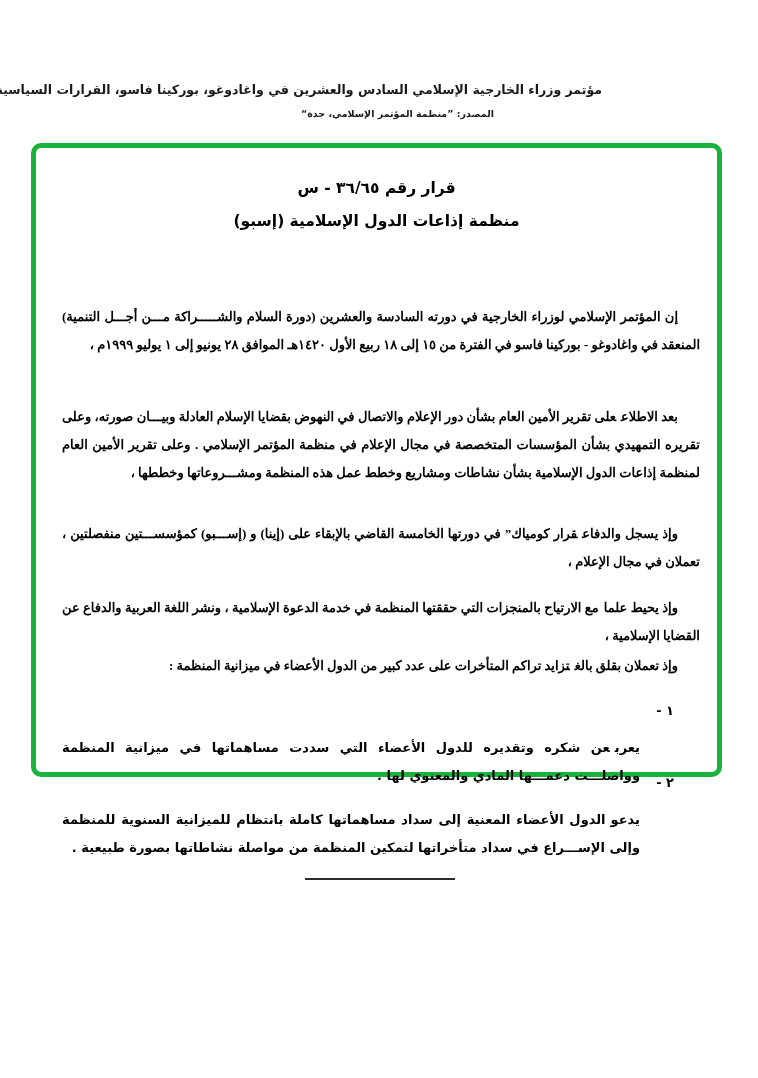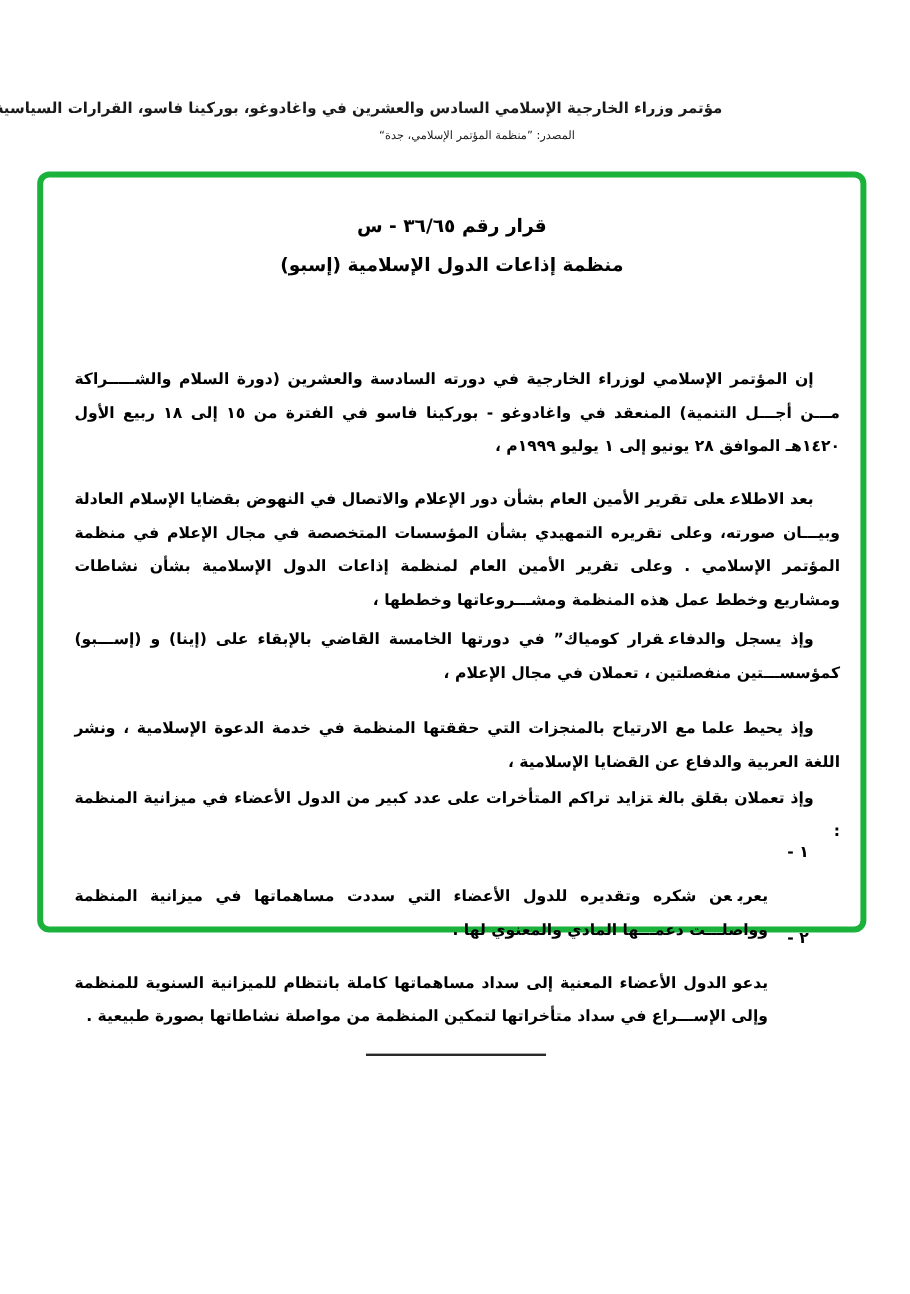--- a/index.html
+++ b/index.html
@@ -11,21 +11,21 @@
   }
 
   
   .hdr1 {
     position:absolute; top:82px; left:0; width:602px;
     text-align:center; font-size:12.5px; font-weight:bold;
     direction:rtl; letter-spacing:0; white-space:nowrap;
   }
   .hdr2 {
     position:absolute; top:108px; left:290px; width:215px;
-    text-align:center; font-size:9.5px; font-weight:normal; direction:rtl;
+    text-align:center; font-size:9.5px; font-weight:bold; direction:rtl;
     white-space:nowrap;
   }
 
   
   .frame {
     position:absolute; left:31px; top:143px;
     width:691px; height:634px;
     border:5px solid #1bb23c; border-radius:10px;
     background:#ffffff;
   }
@@ -36,21 +36,21 @@
     text-align:center; direction:rtl;
     font-size:15.5px; font-weight:bold; line-height:33px;
     color:#000;
   }
 
   
   .para {
     position:absolute; right:17px; left:26px;
     direction:rtl; text-align:justify; text-align-last:right;
     font-size:13px; line-height:28px; font-weight:bold;
-    text-indent:22px; color:#000;
+    text-indent:22px; color:#000;font-family:Liberation Serif, serif;
   }
   .lead { margin-left:5px; }
   .lead:empty { margin:0; }
 
   .p1 { top:155px; }
   .p2 { top:255px; }
   .p3 { top:372px; }
   .p4 { top:446px; }
   .p5 { top:504px; }
 

